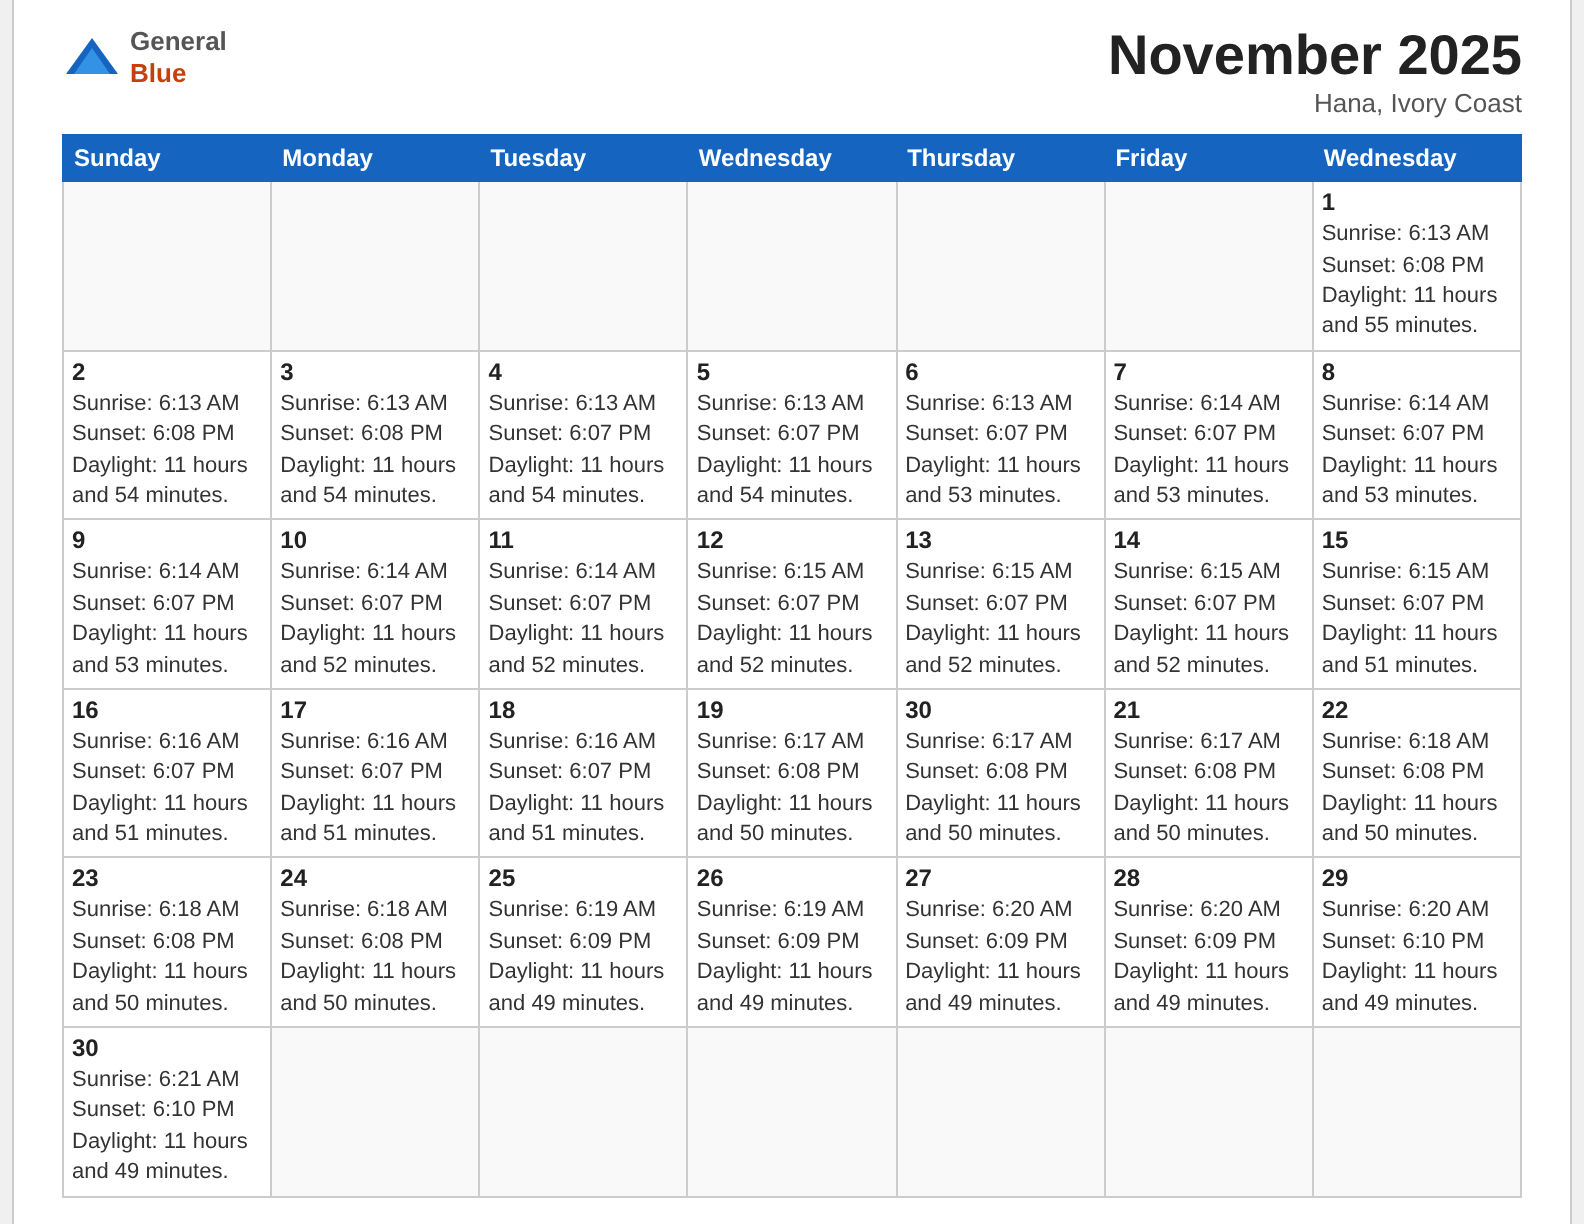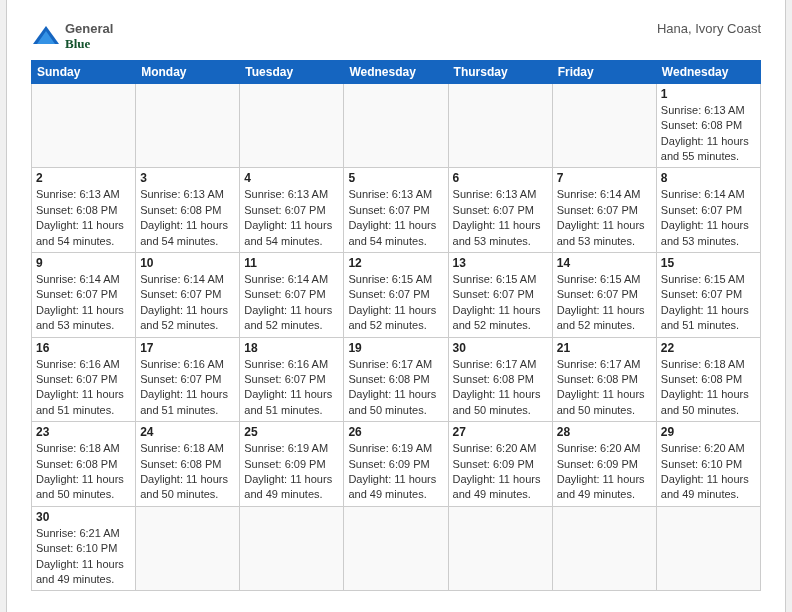--- a/index.html
+++ b/index.html
@@ -28,21 +28,21 @@
       display: flex;
       align-items: center;
       gap: 4px;
     }
     .logo-text {
       font-size: 13px;
       font-weight: bold;
       line-height: 1.2;
     }
     .logo-text .general { color: #555; }
-    .logo-text .blue { color: #14532d; font-family: Liberation Serif, serif; }
+    .logo-text .blue { color: #c2410c; }
     .logo-icon {
       width: 30px;
       height: 24px;
     }
     .title-block {
       text-align: right;
     }
     .month-title {
       font-size: 28px;
       font-weight: bold;
@@ -105,20 +105,21 @@
       <svg class="logo-icon" viewBox="0 0 30 24" xmlns="http://www.w3.org/2000/svg">
         <polygon points="15,2 28,20 2,20" fill="#1565c0"></polygon>
         <polygon points="15,7 24,20 6,20" fill="#42a5f5" opacity="0.7"></polygon>
       </svg>
       <div class="logo-text">
         <span class="general">General</span><br>
         <span class="blue">Blue</span>
       </div>
     </div>
     <div class="title-block">
+      <div class="month-title">November 2025</div>
       <div class="subtitle">Hana, Ivory Coast</div>
     </div>
   </div>
 
   <table class="calendar-table">
     <thead>
       <tr>
 
       <th>Sunday</th>
           <th>Monday</th>

